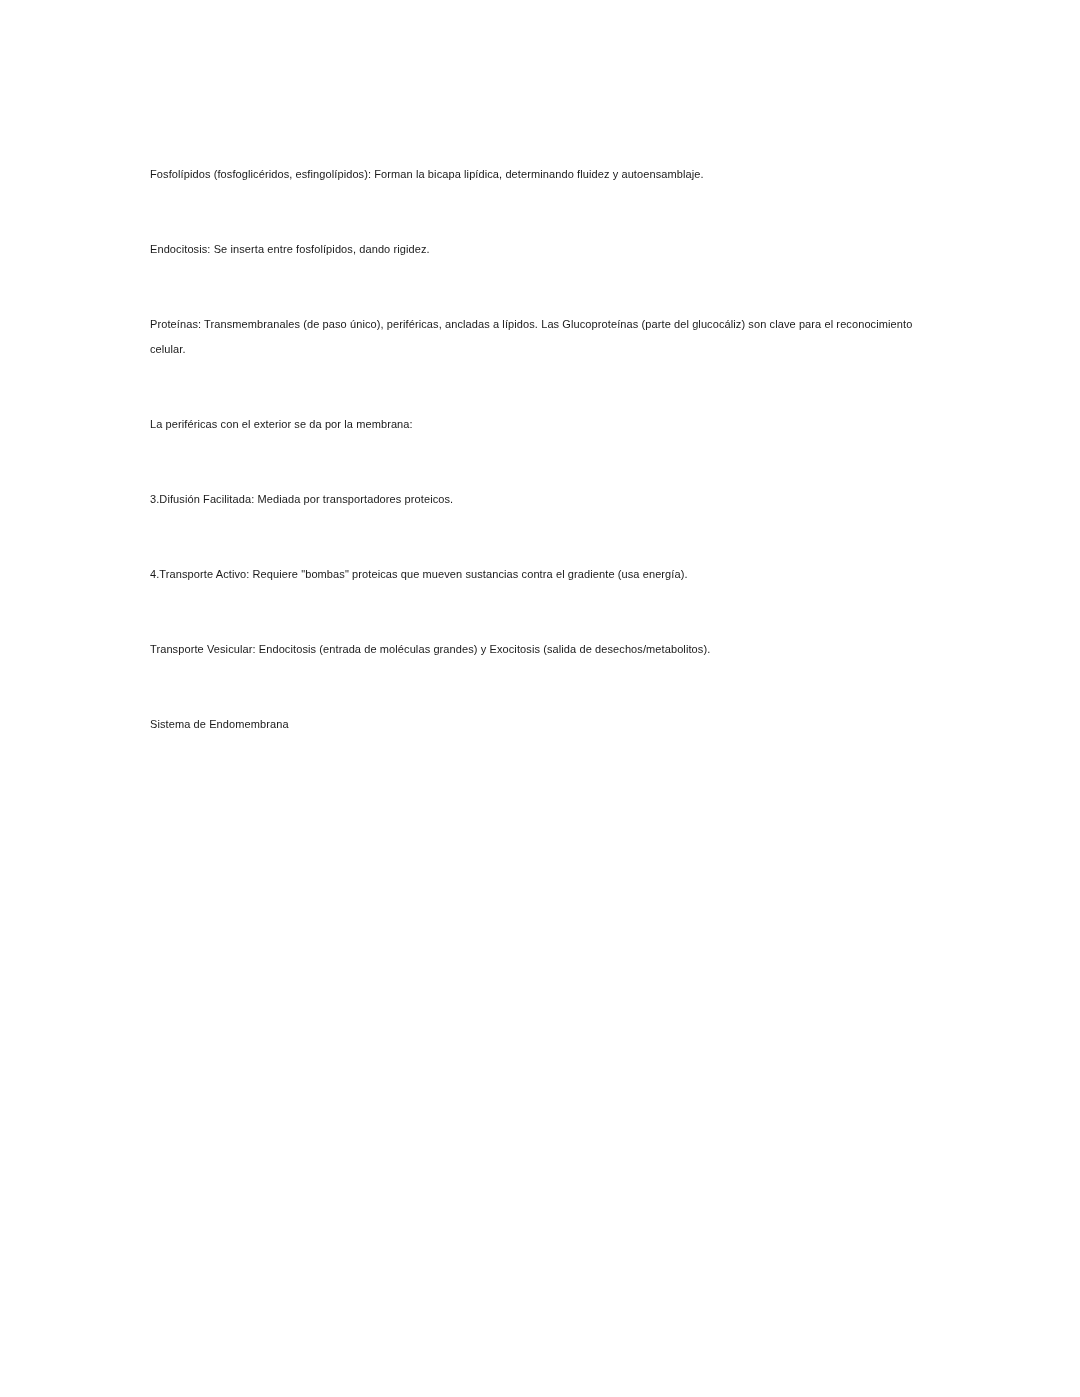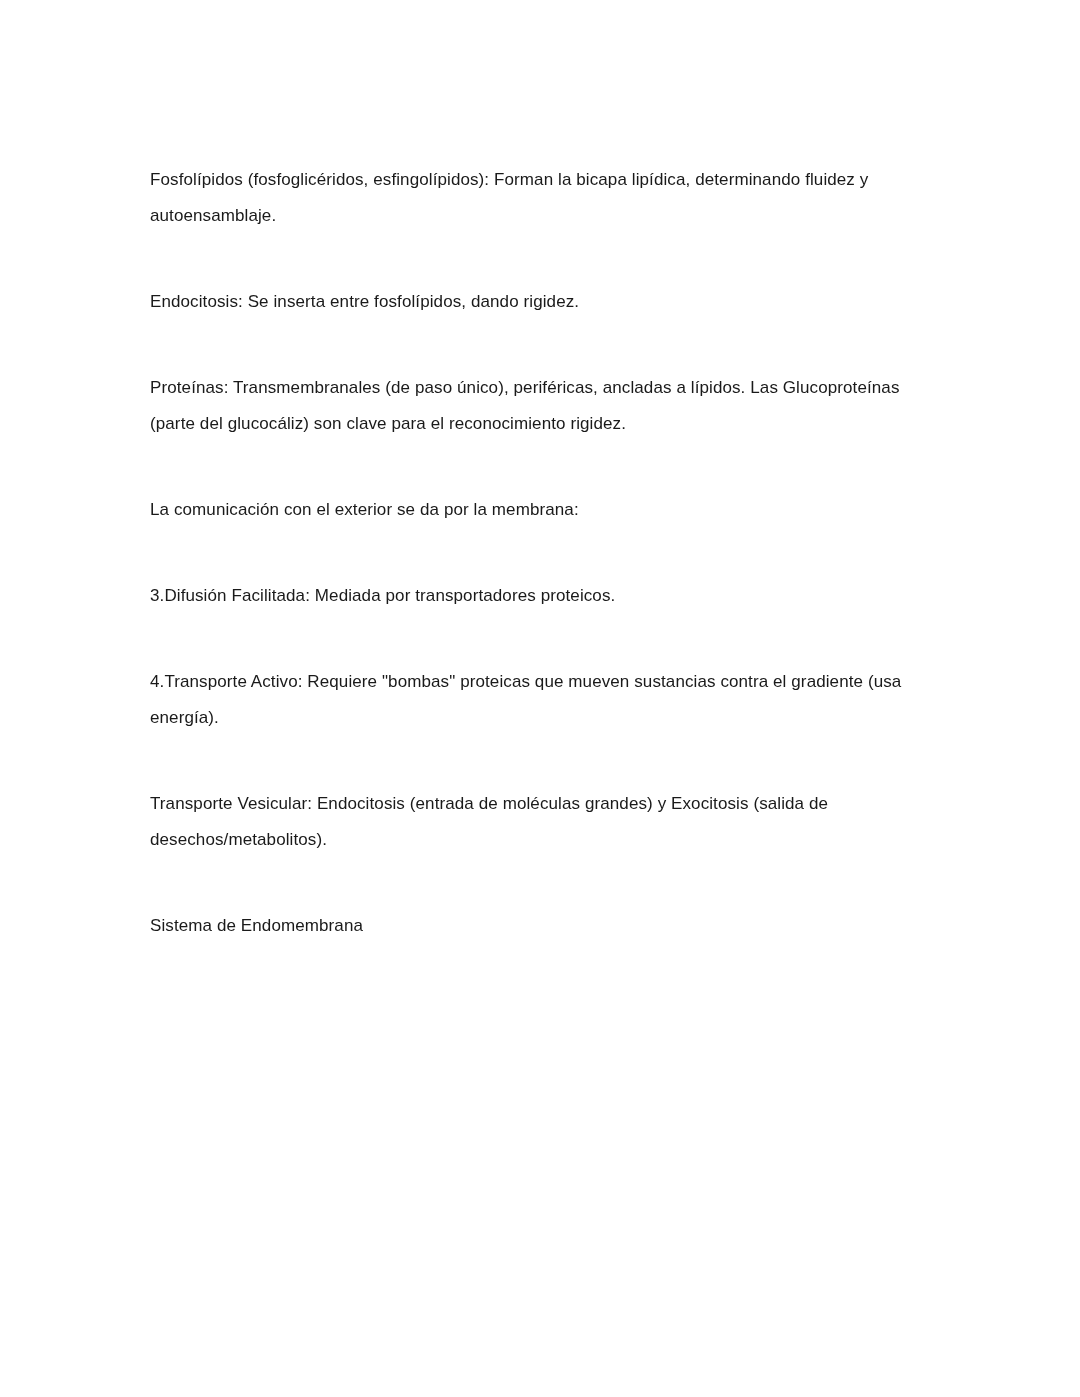--- a/index.html
+++ b/index.html
@@ -15,35 +15,35 @@
   }
   .page {
     position: absolute;
     left: 150px;
     top: 162px;
     width: 790px;
     color: #1a1a1a;
   }
   .para {
     margin: 0 0 50px 0;
-    font-size: 17px;
-    line-height: 36px;
+    font-size: 11px;
+    line-height: 25px;
     font-weight: 400;
     letter-spacing: 0.1px;
     white-space: pre-wrap;
   }
   .para.extra-space-before {
     margin-top: 45px;
   }
 </style>
 </head>
 <body>
 
 <div class="page">
   <p class="para">Fosfolípidos (fosfoglicéridos, esfingolípidos): Forman la bicapa lipídica, determinando fluidez y autoensamblaje.</p>
   <p class="para">Endocitosis: Se inserta entre fosfolípidos, dando rigidez.</p>
-  <p class="para">Proteínas: Transmembranales (de paso único), periféricas, ancladas a lípidos. Las Glucoproteínas (parte del glucocáliz) son clave para el reconocimiento rigidez.</p>
-  <p class="para">La comunicación con el exterior se da por la membrana:</p>
+  <p class="para">Proteínas: Transmembranales (de paso único), periféricas, ancladas a lípidos. Las Glucoproteínas (parte del glucocáliz) son clave para el reconocimiento celular.</p>
+  <p class="para">La periféricas con el exterior se da por la membrana:</p>
   <p class="para">3.Difusión Facilitada: Mediada por transportadores proteicos.</p>
   <p class="para">4.Transporte Activo: Requiere "bombas" proteicas que mueven sustancias contra el gradiente (usa energía).</p>
   <p class="para">Transporte Vesicular: Endocitosis (entrada de moléculas grandes) y Exocitosis (salida de desechos/metabolitos).</p>
   <p class="para extra-space-before">Sistema de Endomembrana</p>
 </div>
 
 </body></html>

